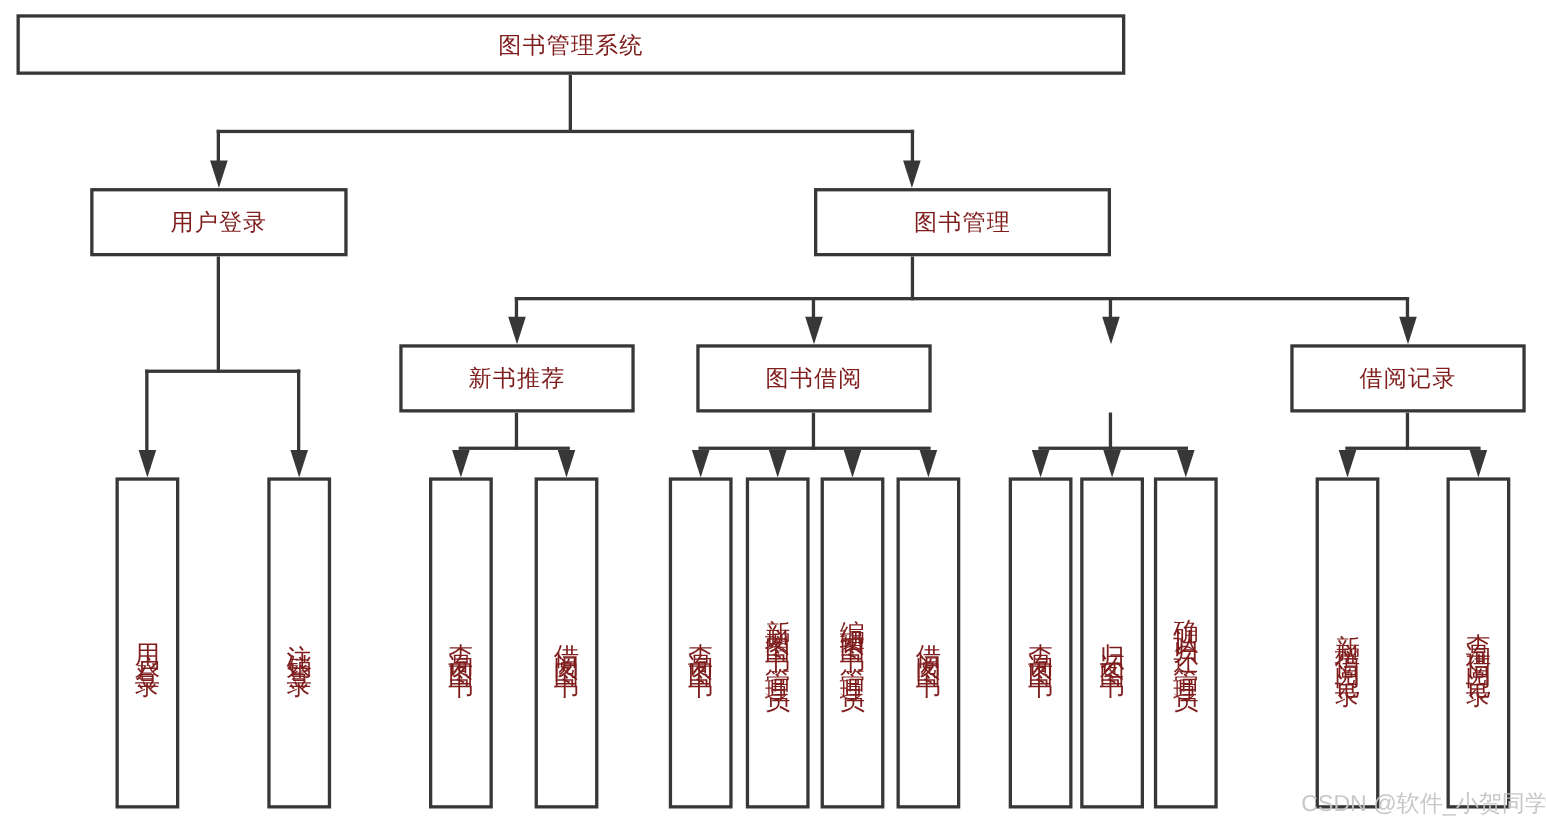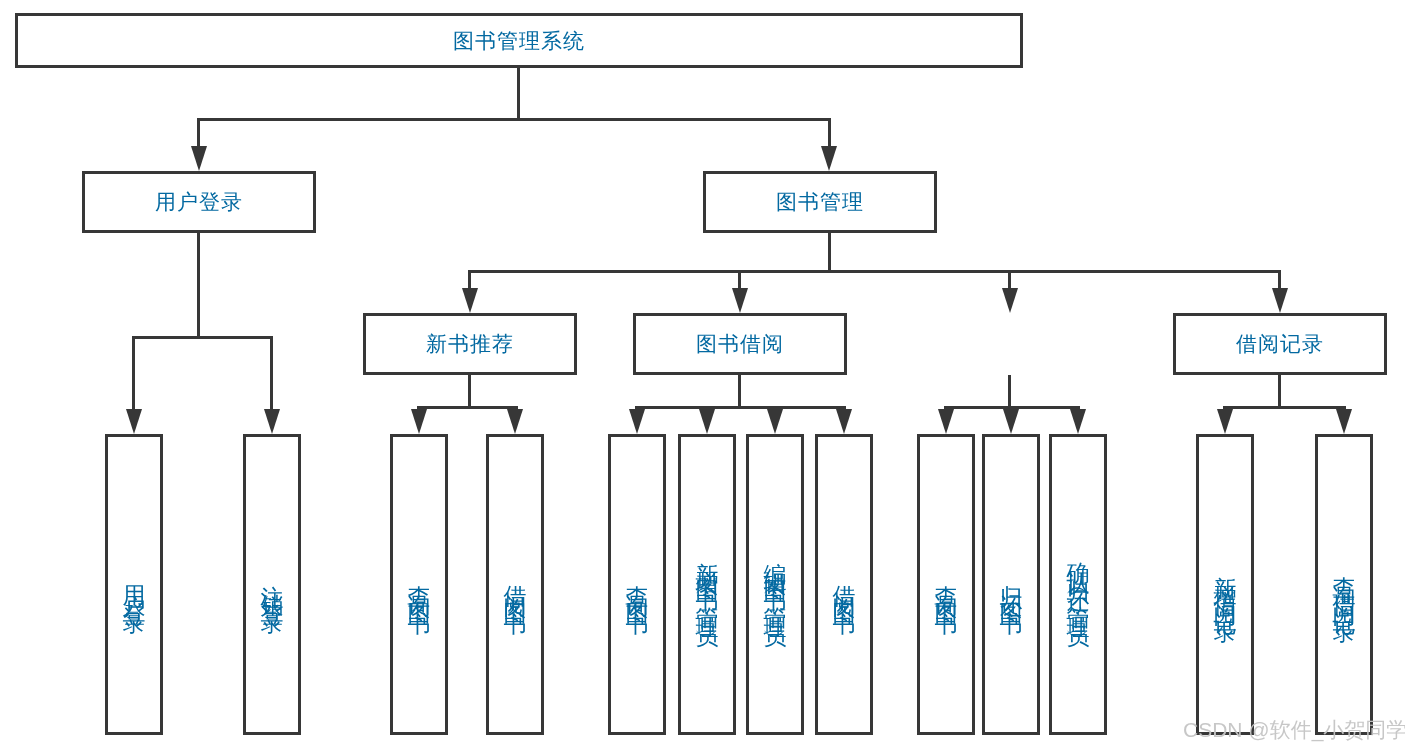--- a/index.html
+++ b/index.html
@@ -3,21 +3,21 @@
 <meta charset="utf-8">
 <style>
   html,body{margin:0;padding:0;background:#ffffff;}
   .canvas{
     position:relative;width:1405px;height:747px;background:#ffffff;overflow:hidden;
     font-family:"Liberation Sans","DejaVu Sans",sans-serif;
   }
   .box{
     position:absolute;box-sizing:border-box;border:3px solid #373737;background:#ffffff;
     display:flex;align-items:center;justify-content:center;
-    color:#0369a1;font-size:21px;letter-spacing:1px;z-index:2;
+    color:#7f1d1d;font-size:21px;letter-spacing:1px;z-index:2;
   }
   .vbox{font-size:23px;}
   .vbox .vtext{
     writing-mode:vertical-rl;text-orientation:mixed;letter-spacing:9px;line-height:1;
   }
   .line{position:absolute;background:#373737;z-index:1;}
   .v{width:3px;}
   .h{height:3px;}
   .arrow{
     position:absolute;width:0;height:0;z-index:1;
@@ -34,21 +34,21 @@
 
 <div class="canvas">
 
   <div class="box" style="left:15px;top:13px;width:1008px;height:55px">
     <span>图书管理系统</span>
   </div>
 
   <div class="box" style="left:82px;top:171px;width:234px;height:62px">
     <span>用户登录</span>
   </div>
-  <div class="box" style="left:703px;top:171px;width:234px;height:62px">
+  <div class="box" style="left:740px;top:171px;width:270px;height:62px">
     <span>图书管理</span>
   </div>
 
   <div class="box" style="left:363px;top:313px;width:214px;height:62px">
     <span>新书推荐</span>
   </div>
   <div class="box" style="left:633px;top:313px;width:214px;height:62px">
     <span>图书借阅</span>
   </div>
   <div class="box" style="left:1173px;top:313px;width:214px;height:62px">

